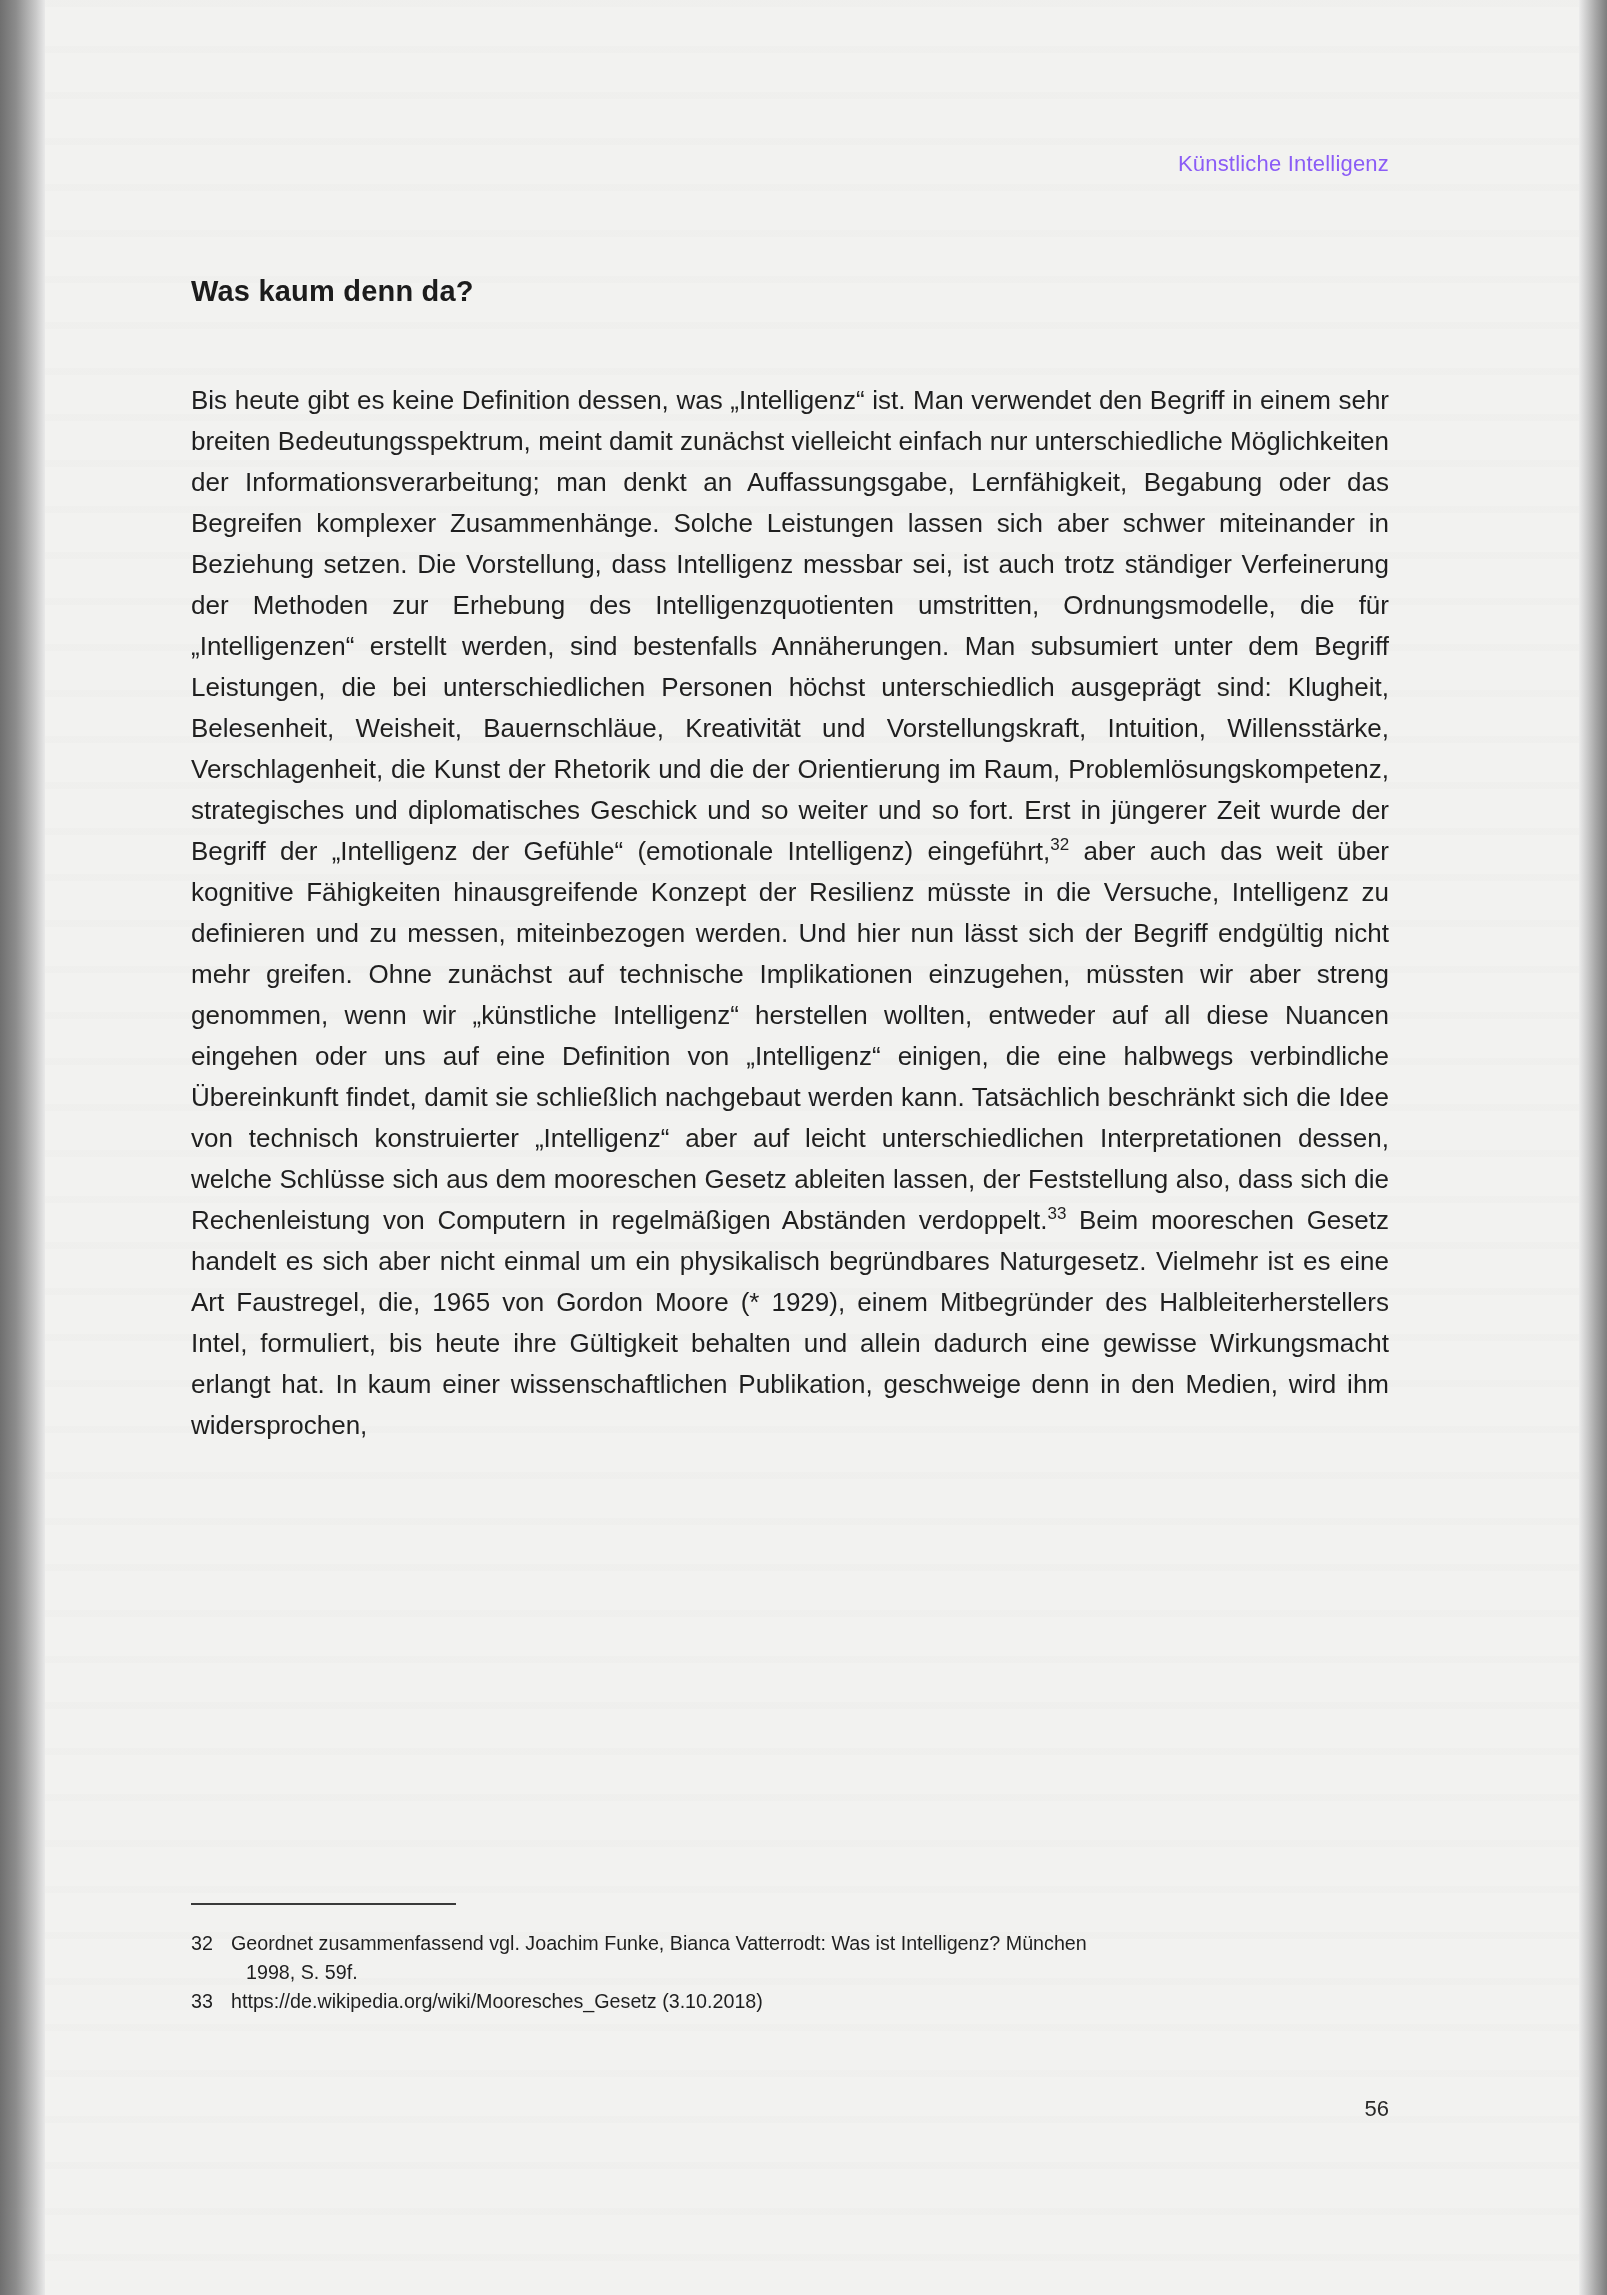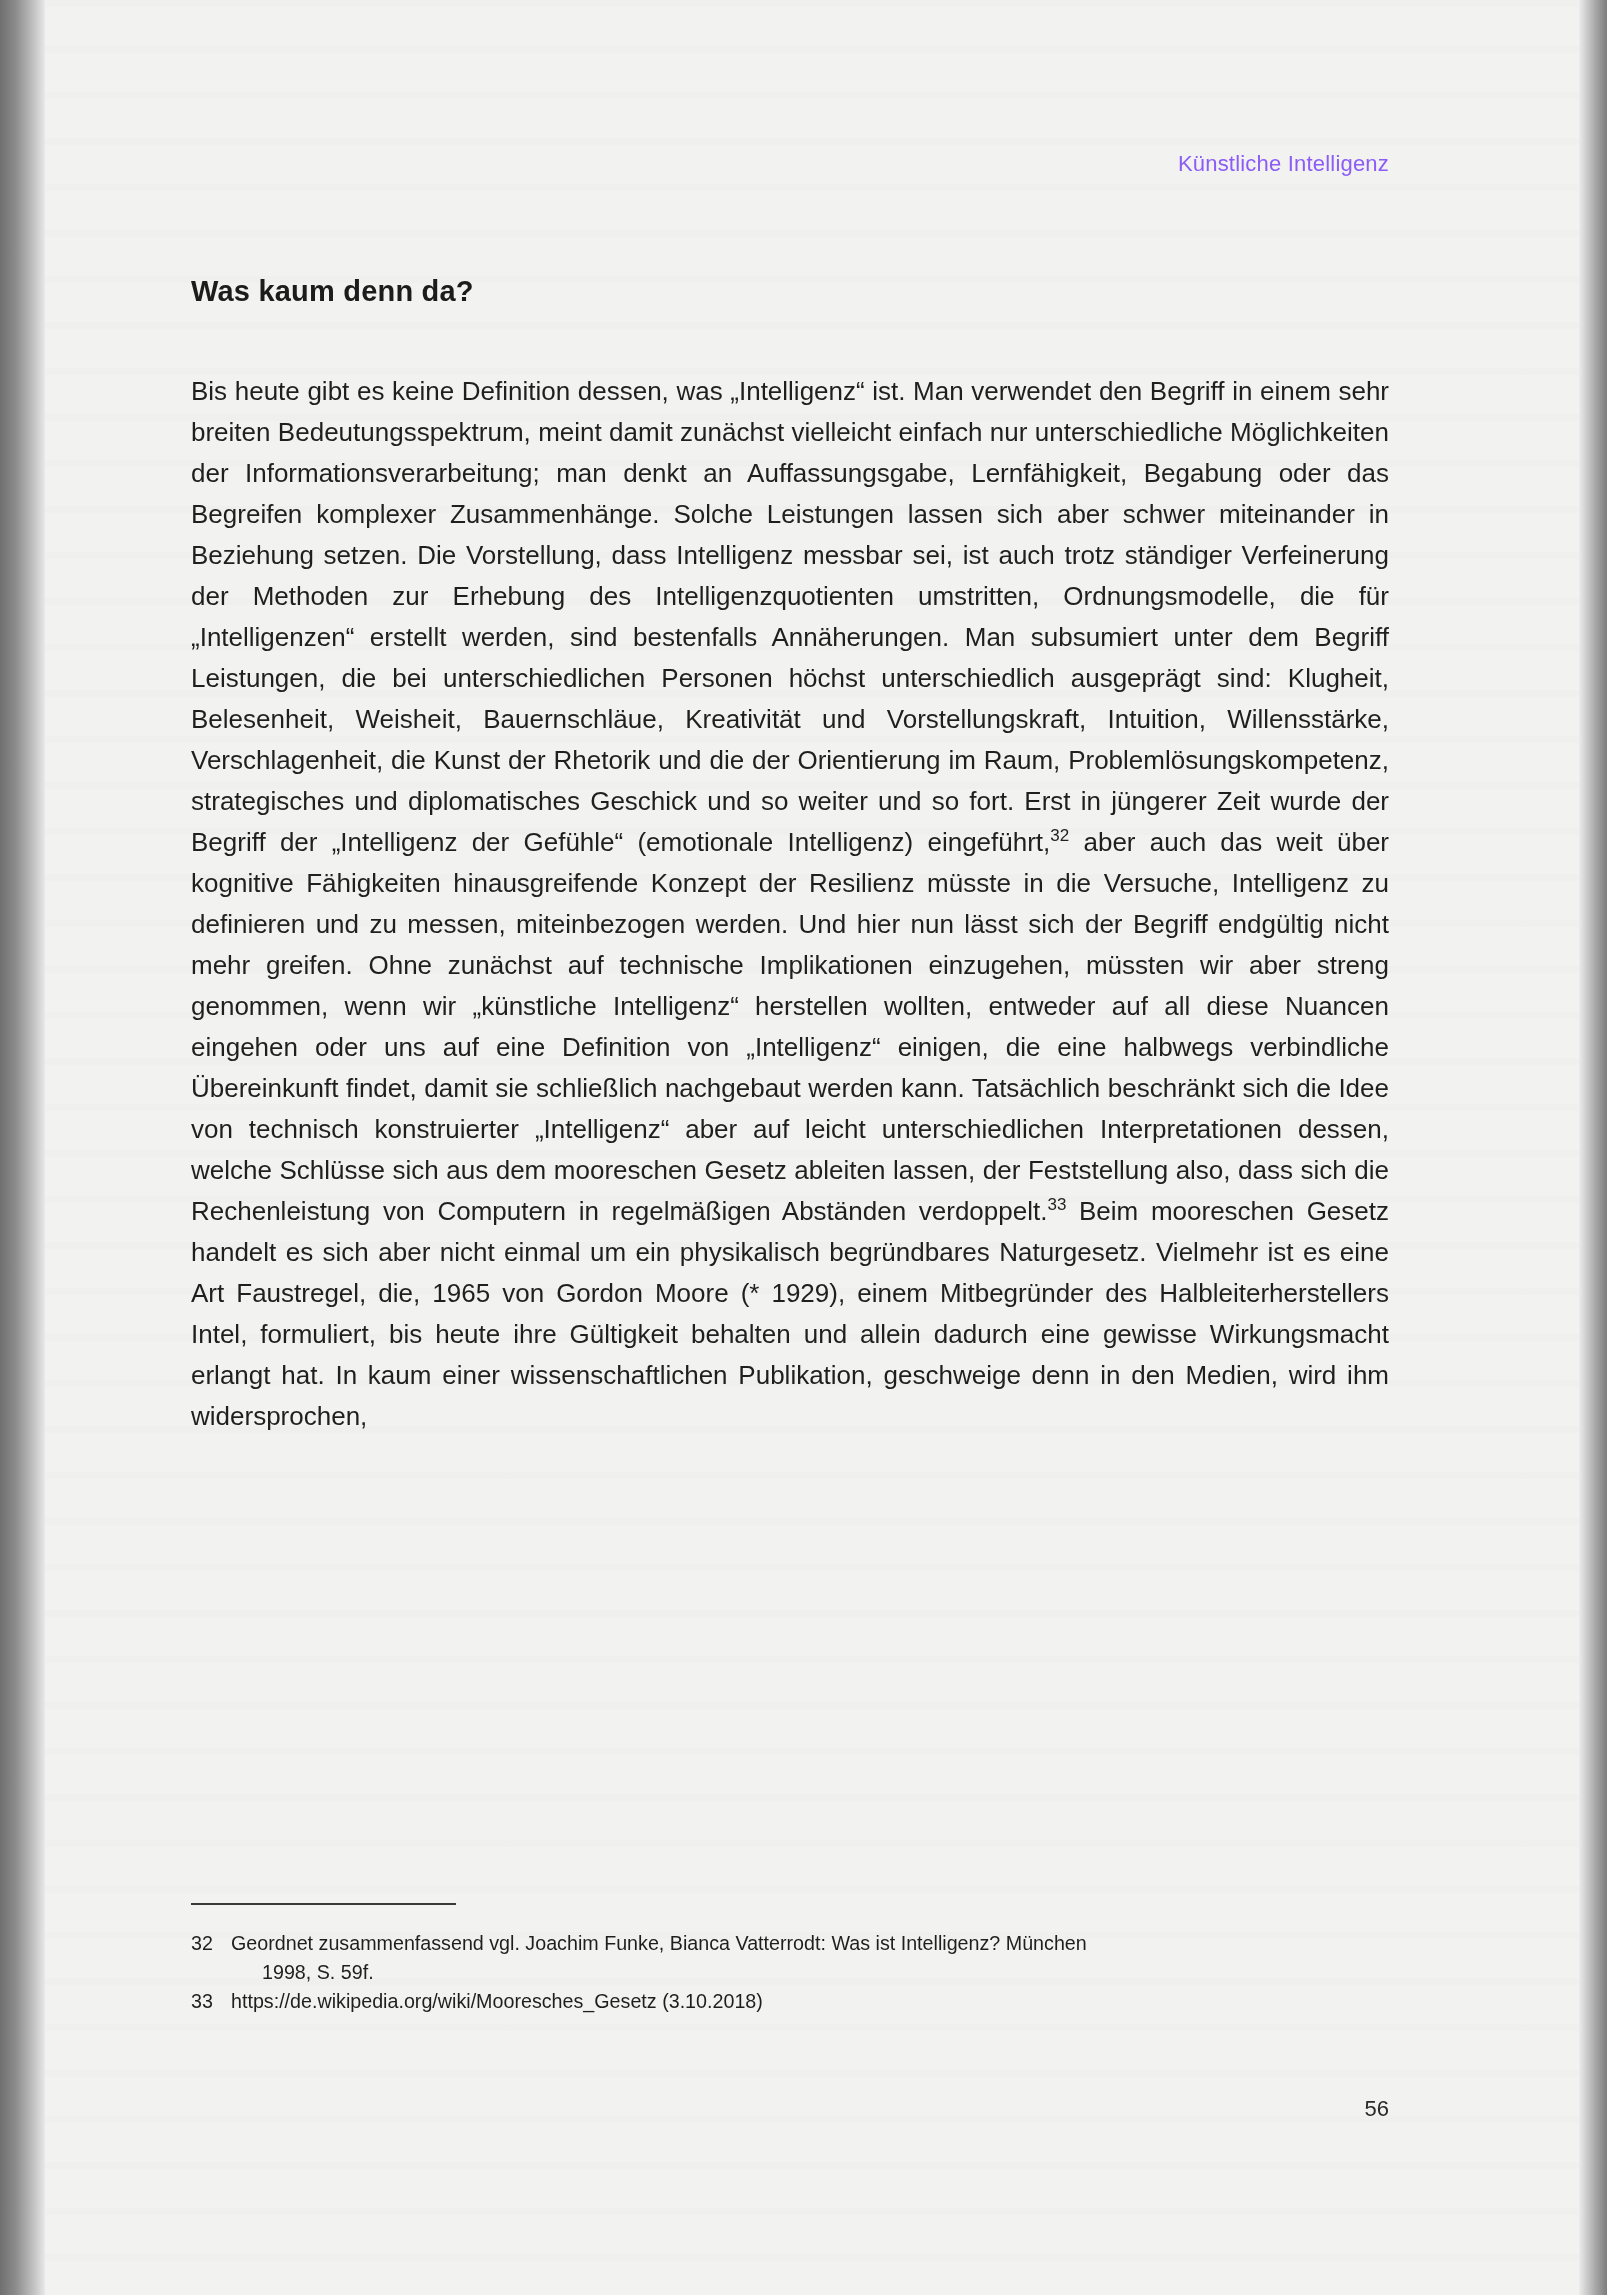--- a/index.html
+++ b/index.html
@@ -89,21 +89,21 @@
     top: 256px;
     left: 0;
     font-size: 29px;
     font-weight: bold;
     color: #1c1c1c;
     letter-spacing: 0.2px;
   }
 
   .body-text {
     position: absolute;
-    top: 371px;
+    top: 380px;
     left: 0;
     width: 1198px;
     font-size: 26px;
     line-height: 41px;
     color: #1f1f1f;
     text-align: justify;
     text-justify: inter-word;
     hyphens: manual;
   }
 
@@ -139,21 +139,21 @@
   }
   .fn-num {
     width: 40px;
     flex: 0 0 40px;
   }
   .fn-text {
     flex: 1 1 auto;
   }
   .fn-text .cont {
     display: block;
-    margin-left: 31px;
+    margin-left: 15px;
   }
 
   .folio {
     position: absolute;
     top: 2096px;
     right: 0;
     font-size: 22px;
     color: #2a2a2a;
   }
 </style>

